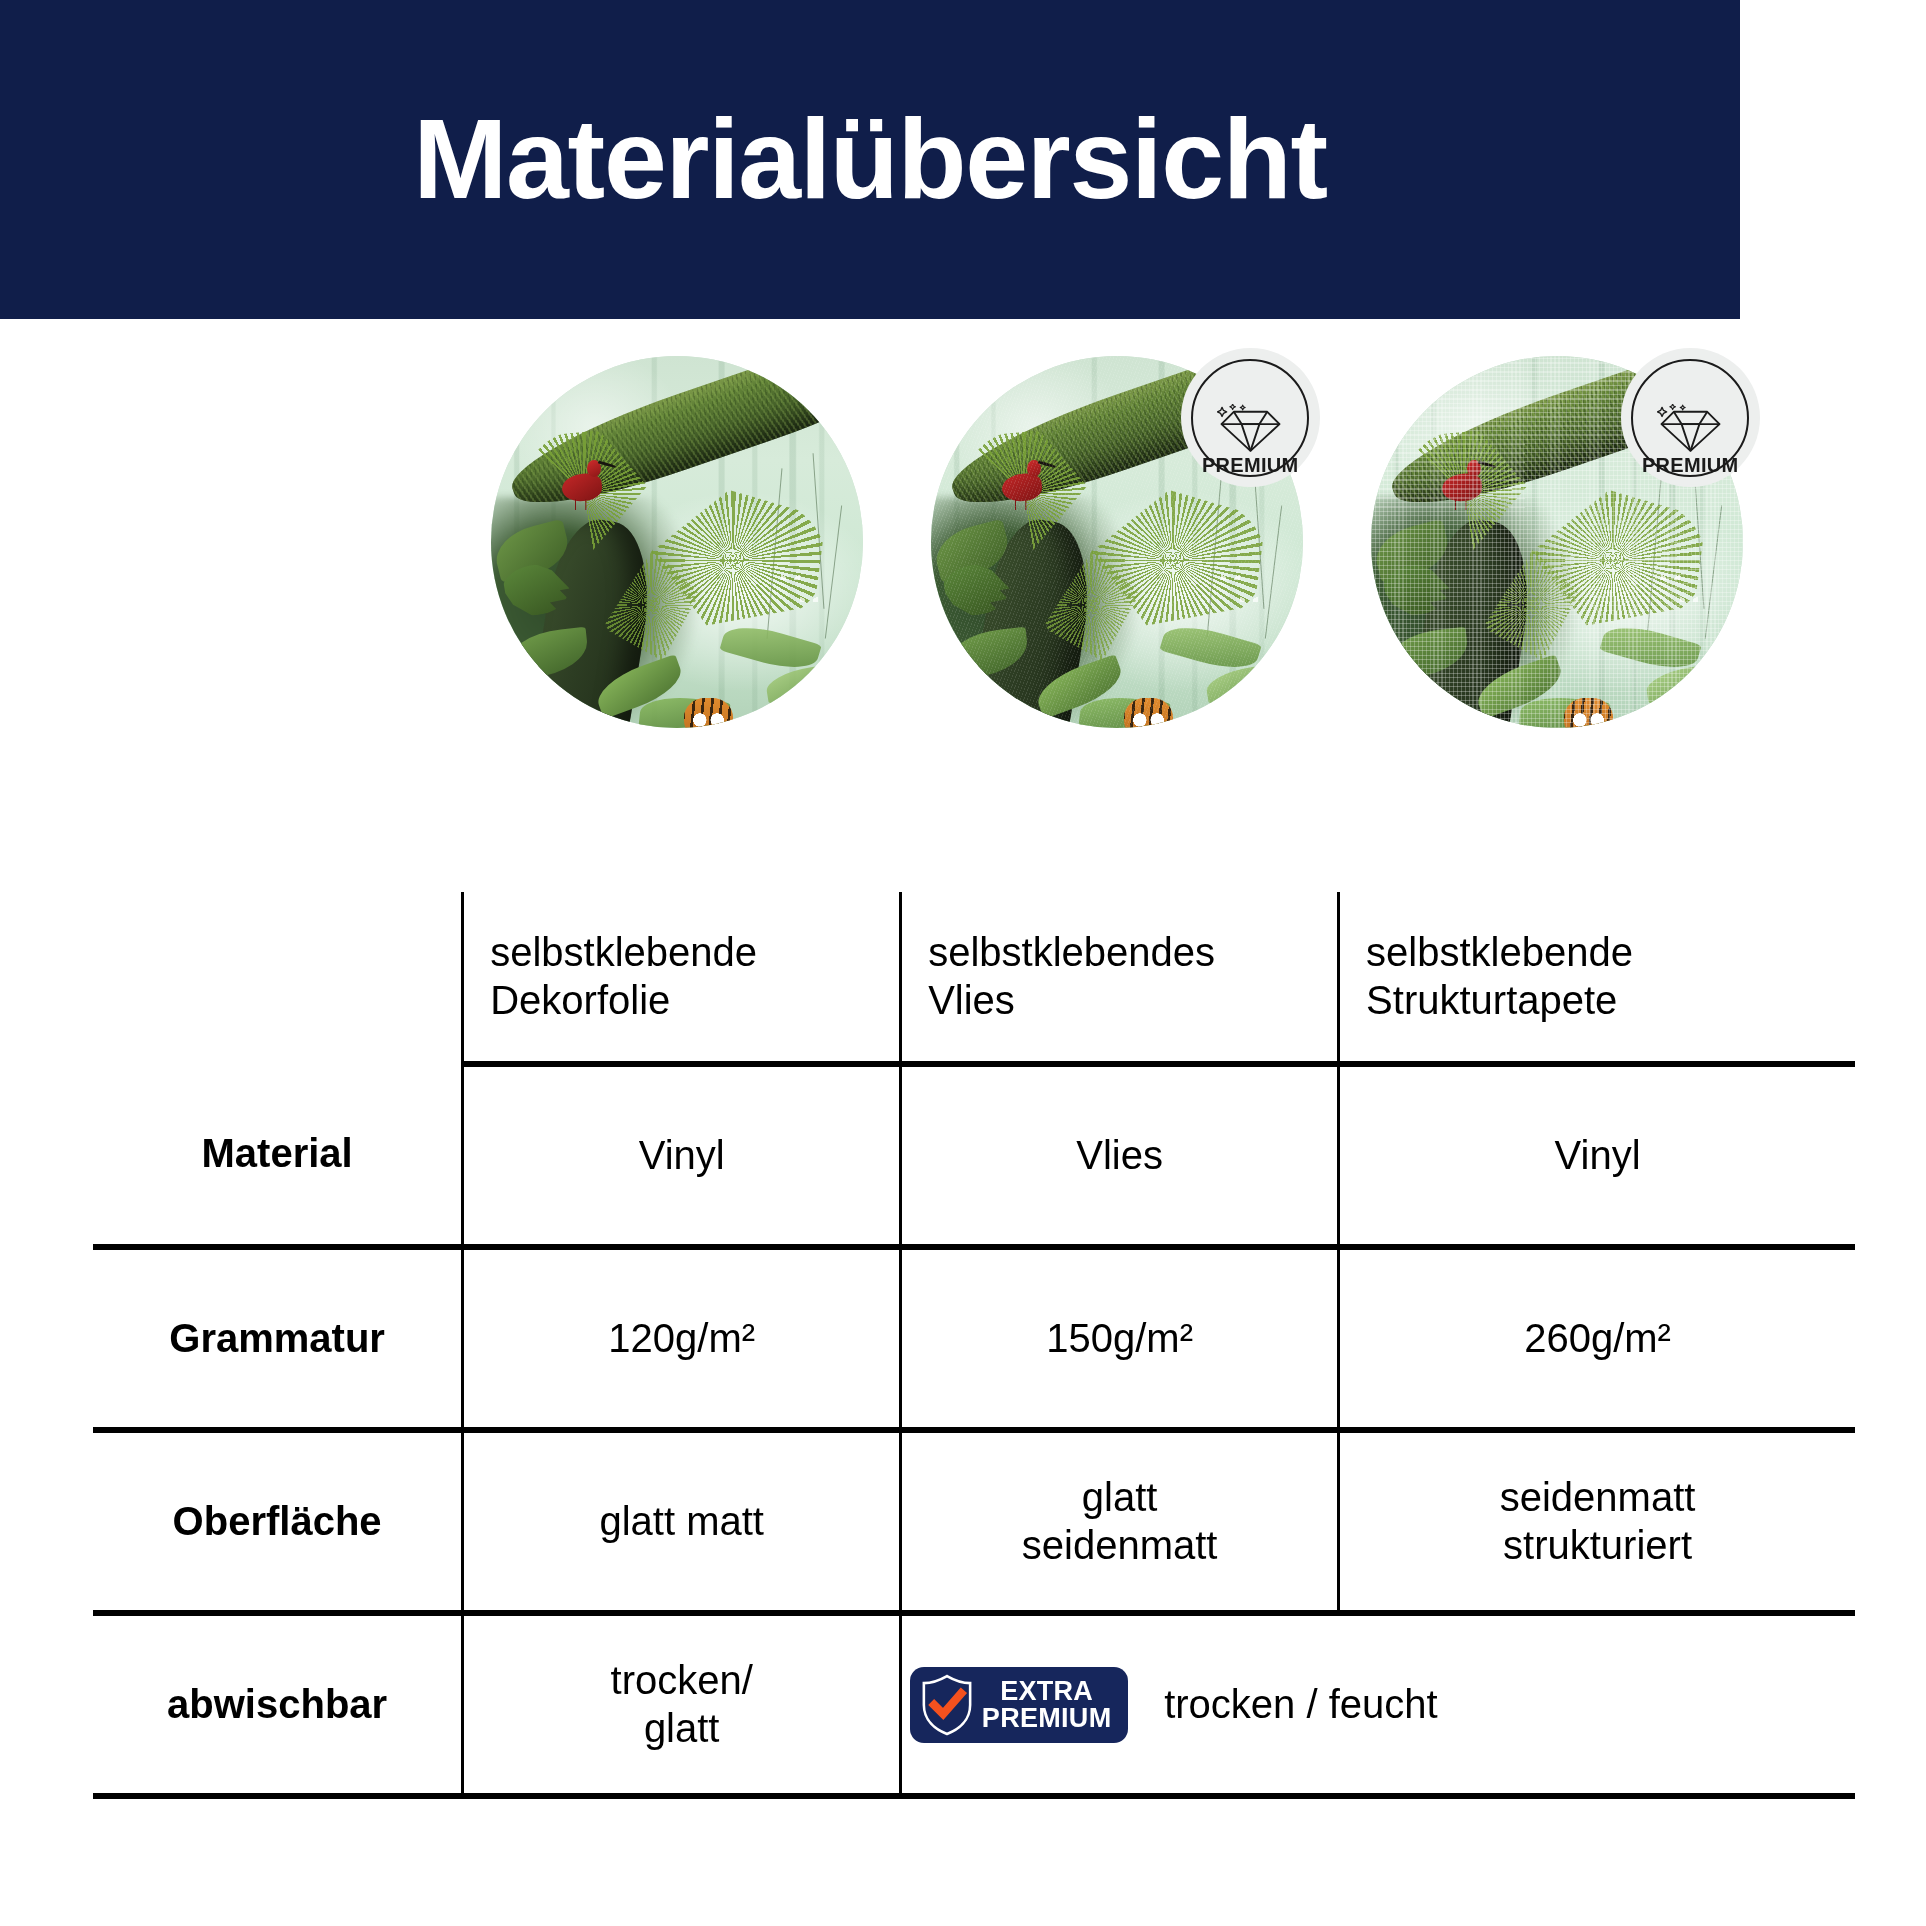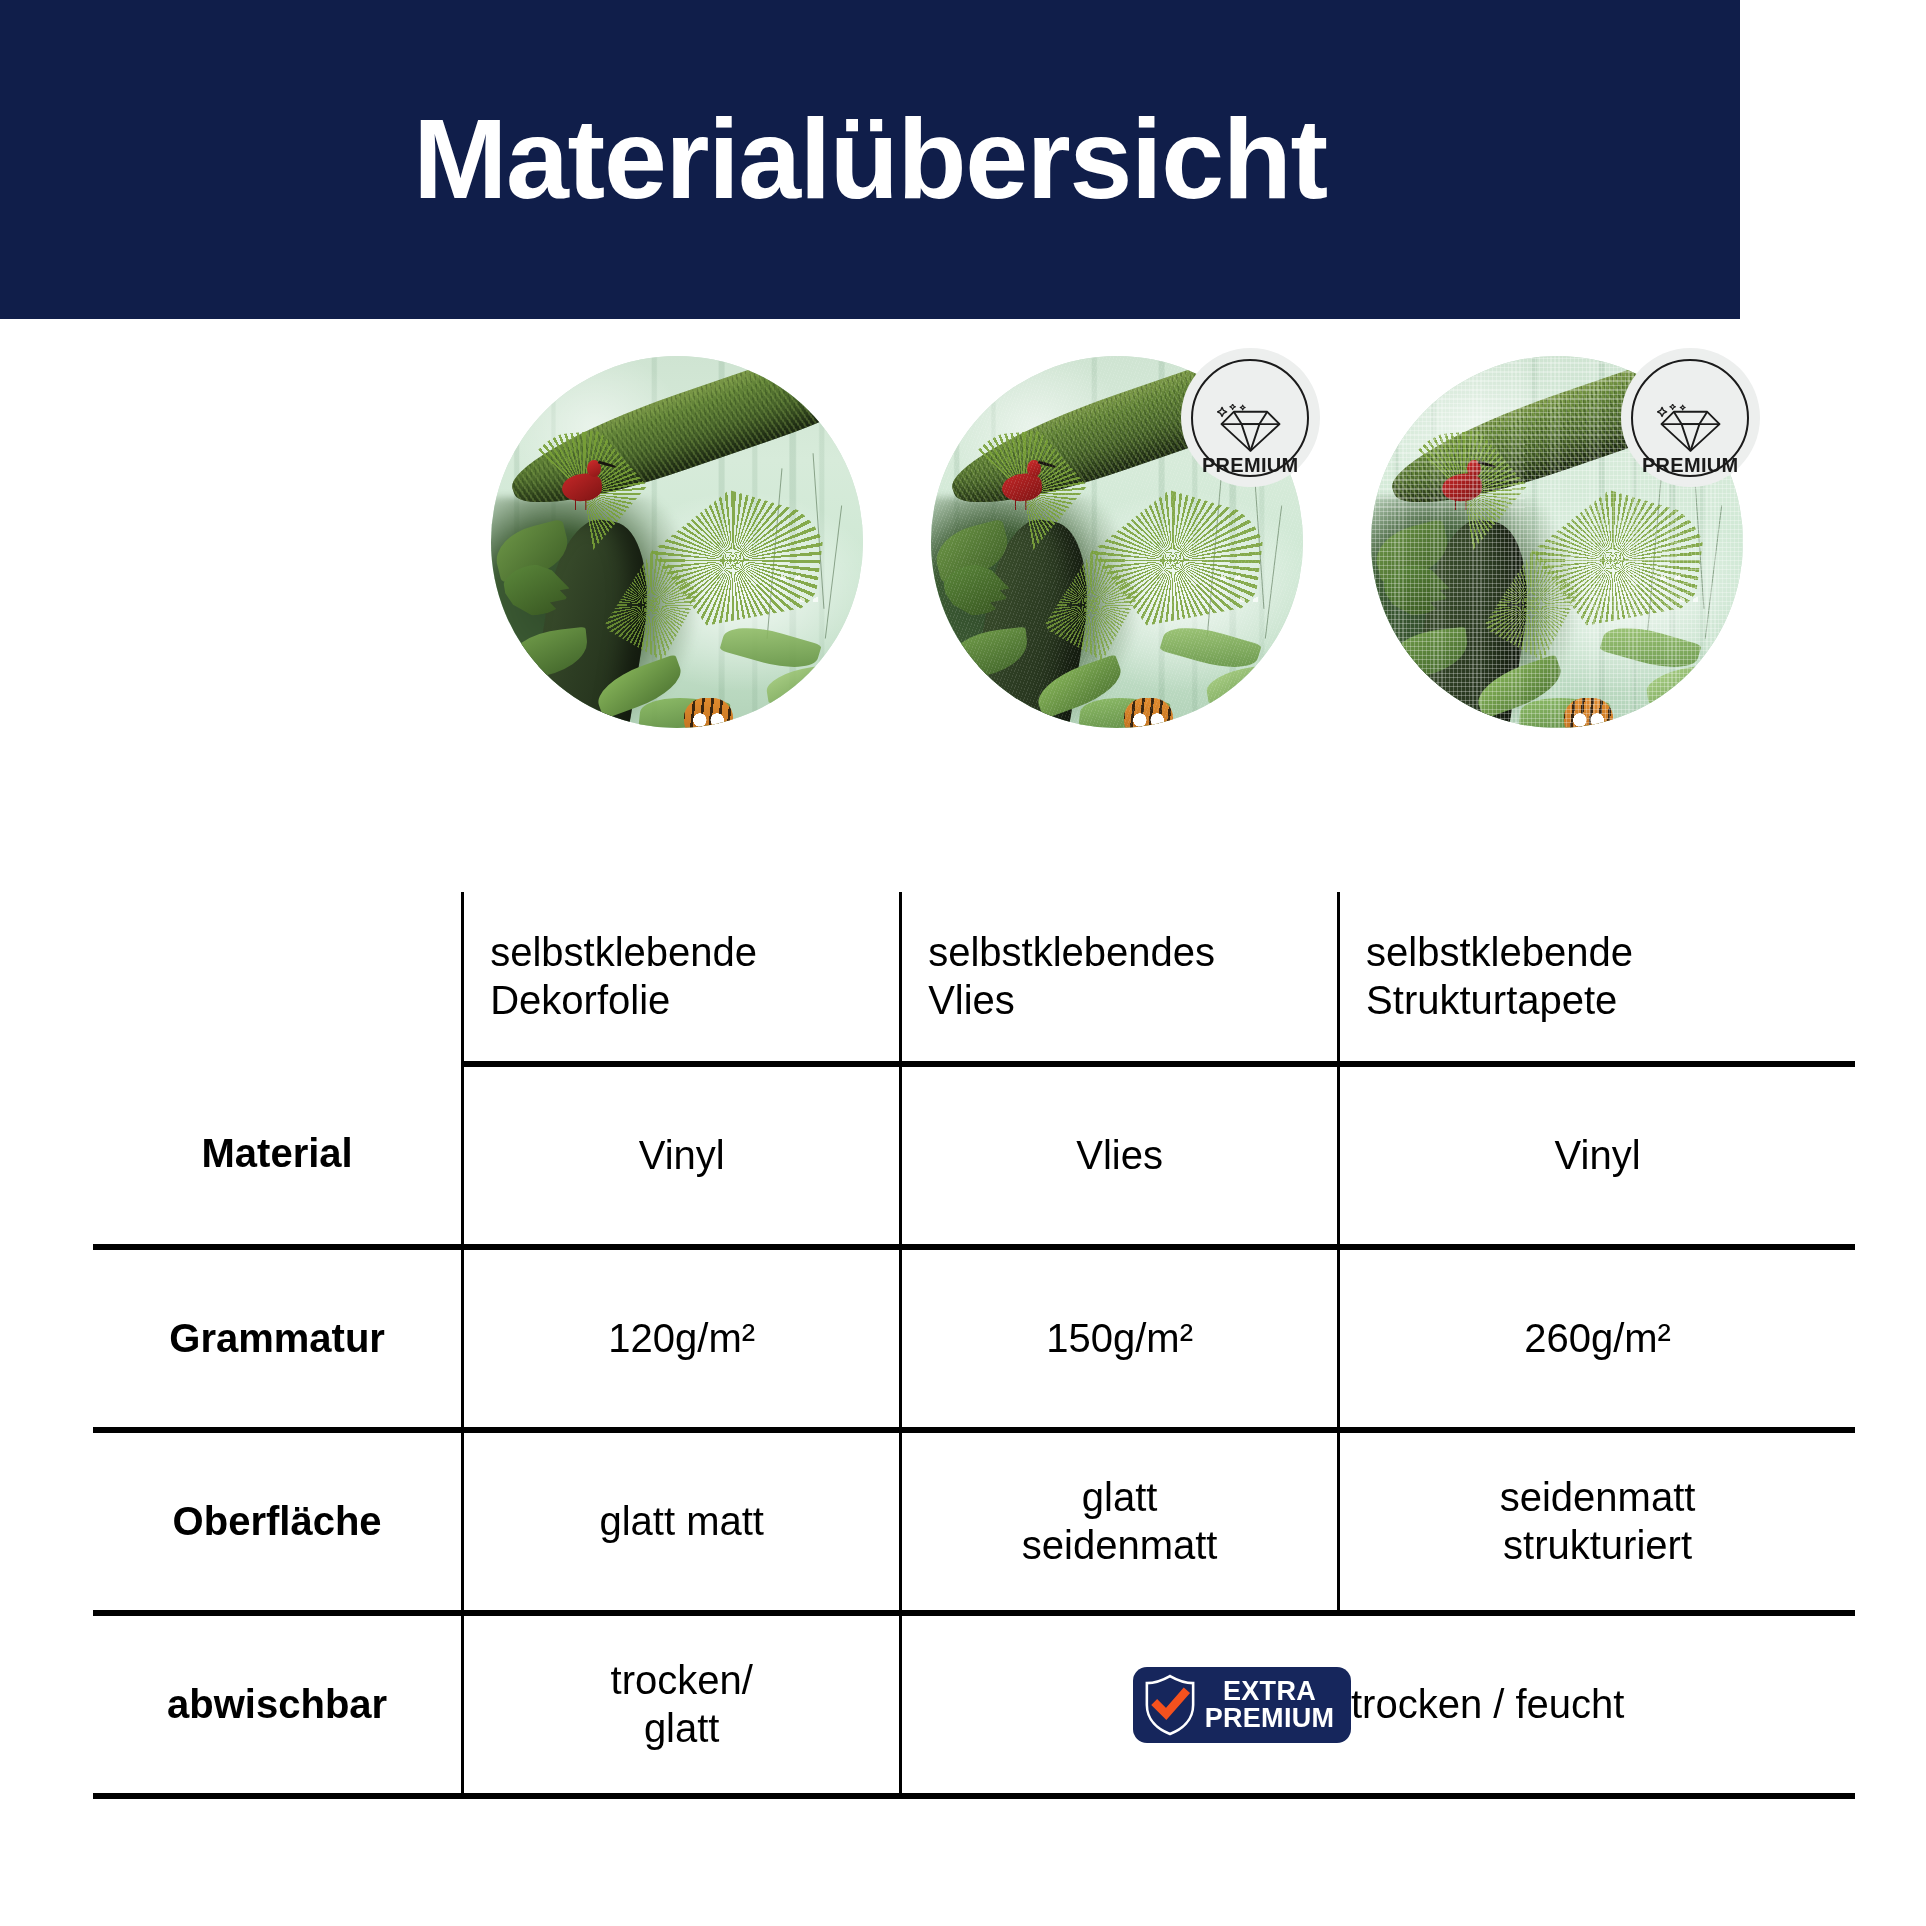--- a/index.html
+++ b/index.html
@@ -255,21 +255,21 @@
   .mtable tr.head-row td{ border-bottom:6.4px solid #000; height:172px; vertical-align:middle; }
   .mtable tr.head-row td.first-col{ border-bottom:none; border-left:none; }
   .mtable tr.head-row td.hcell{ text-align:left; padding-left:26px; }
 
   .mtable tr.body-row td{ height:183px; }
   .mtable tr.last-row td{ border-bottom:6.4px solid #000; }
 
   .label-cell{ text-align:center; }
 
   .merged-cell{
-    display:flex; align-items:center; justify-content:center; 
+    display:flex; align-items:center; justify-content:flex-start; gap:36px;
   }
 
   
   .robust-badge{
     display:inline-flex; align-items:center;
     background:#16265c;
     border-radius:14px;
     padding:9px 16.7px 9px 10.3px;
     position:relative;
     height:76px;

